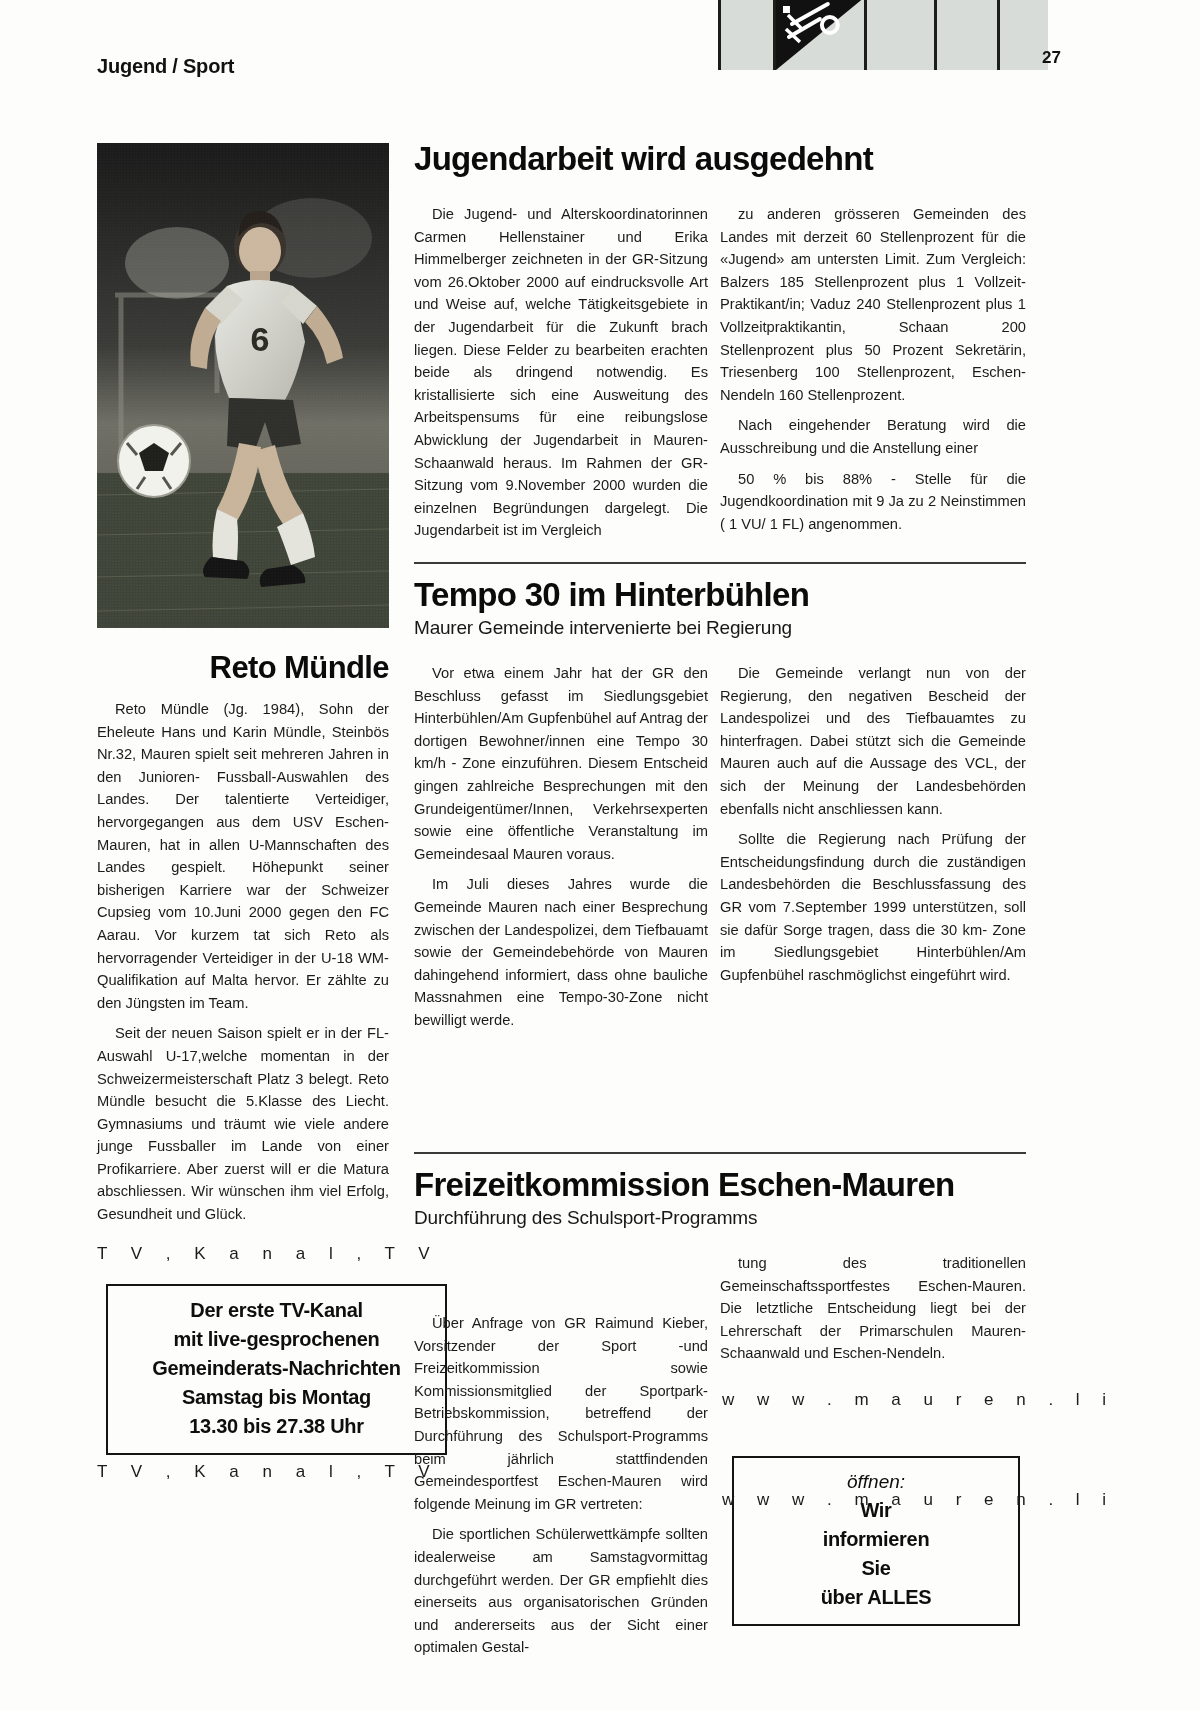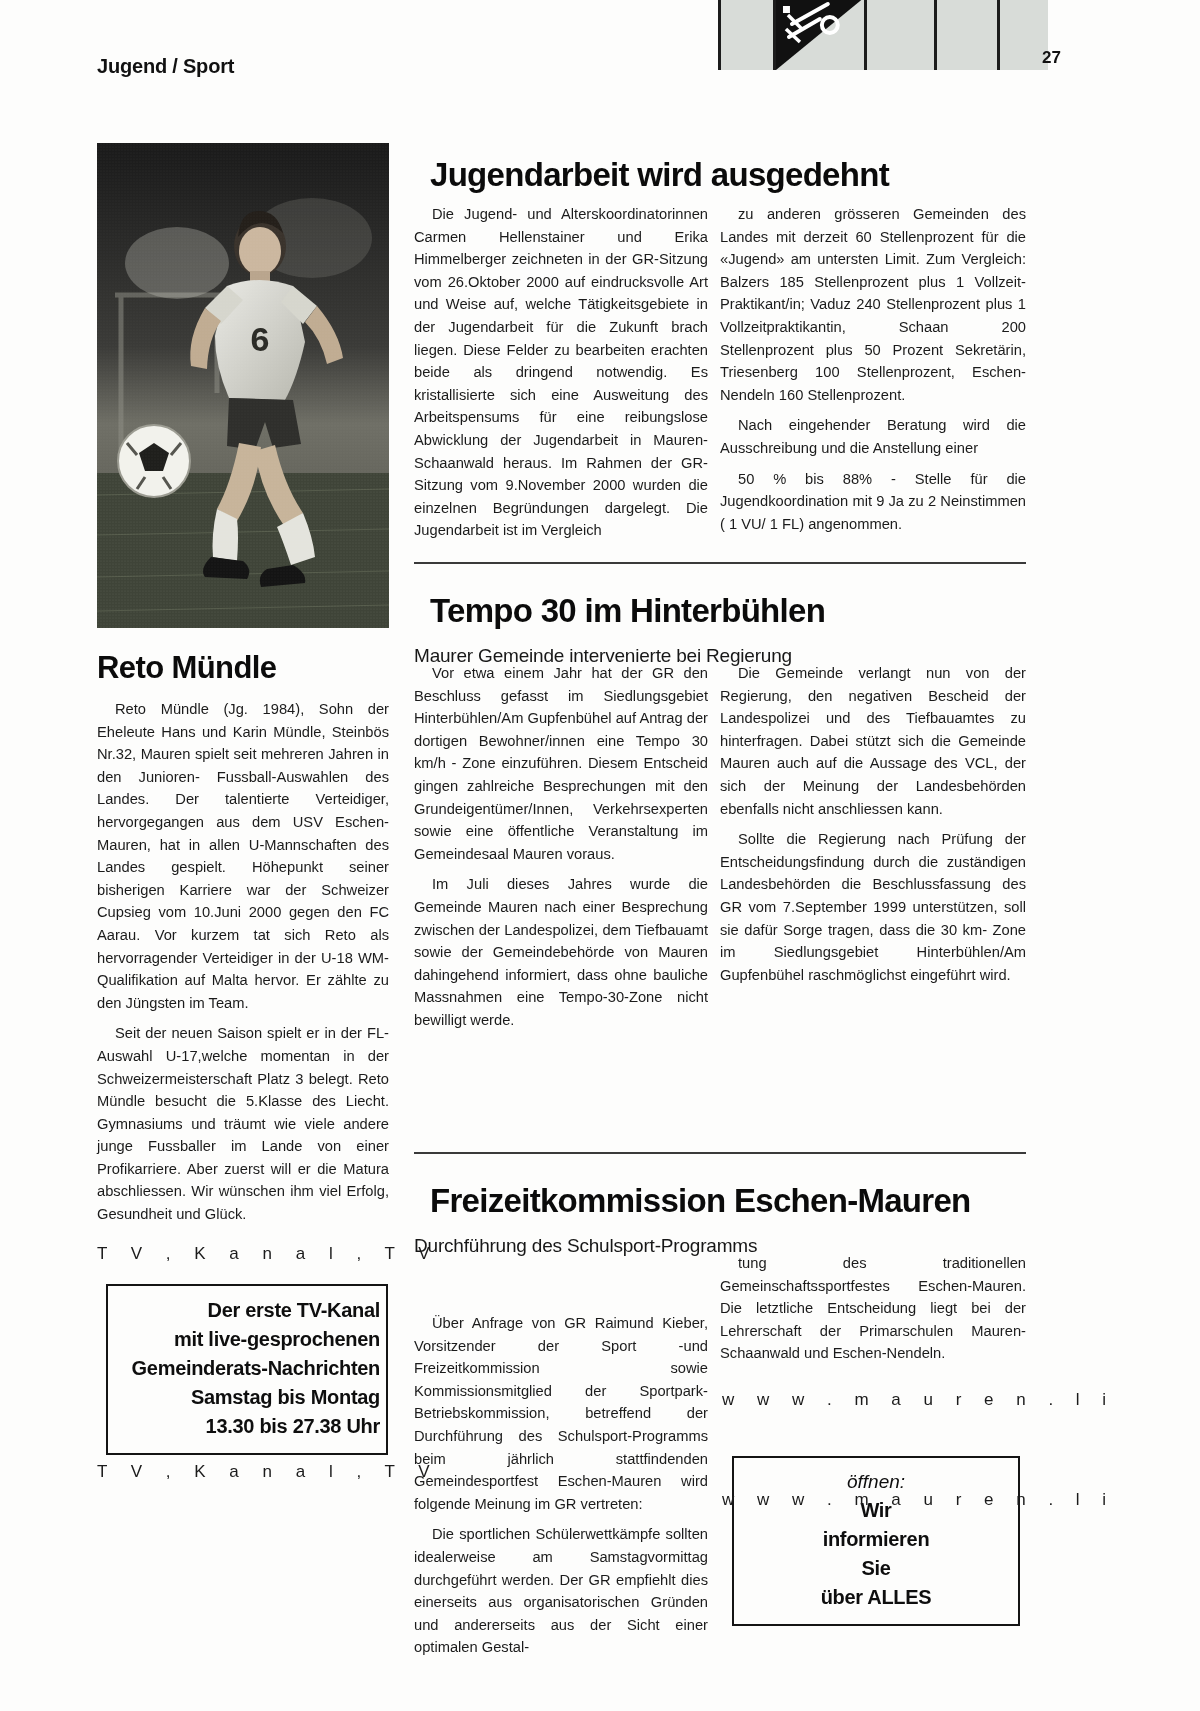--- a/index.html
+++ b/index.html
@@ -84,40 +84,41 @@
     left: 97px;
     top: 143px;
     width: 292px;
     height: 485px;
     overflow: hidden;
     background: #2a2a2a;
   }
   .photo svg { display: block; }
 
   h1.headline {
-    margin: 16px;
+    margin: 0;
     font-size: 33px;
     font-weight: bold;
     letter-spacing: -0.7px;
     line-height: 1.05;
     color: #0b0b0b;
   }
   h2.subhead {
     margin: 4px 0 0 0;
     font-size: 19px;
     font-weight: normal;
     letter-spacing: -0.2px;
     color: #171717;
   }
   h2.namehead {
     margin: 0;
     font-size: 31px;
     font-weight: bold;
     letter-spacing: -0.6px;
     color: #0b0b0b;
+    text-align: right;
   }
 
   p.body {
     margin: 0 0 0 0;
     font-size: 14.7px;
     line-height: 22.6px;
     text-align: justify;
     text-justify: inter-word;
     text-indent: 18px;
     color: #1b1b1b;
@@ -292,21 +293,21 @@
     <h2 class="namehead">Reto Mündle</h2>
   </div>
 
   <div class="col" style="left:97px; top:698px; width:292px;">
     <p class="body">Reto Mündle (Jg. 1984), Sohn der Eheleute Hans und Karin Mündle, Steinbös Nr.32, Mauren spielt seit mehreren Jahren in den Junioren- Fussball-Auswahlen des Landes. Der talentierte Verteidiger, hervorgegangen aus dem USV Eschen-Mauren, hat in allen U-Mannschaften des Landes gespielt. Höhepunkt seiner bisherigen Karriere war der Schweizer Cupsieg vom 10.Juni 2000 gegen den FC Aarau. Vor kurzem tat sich Reto als hervorragender Verteidiger in der U-18 WM-Qualifikation auf Malta hervor. Er zählte zu den Jüngsten im Team.</p>
     <p class="body">Seit der neuen Saison spielt er in der FL- Auswahl U-17,welche momentan in der Schweizermeisterschaft Platz 3 belegt. Reto Mündle besucht die 5.Klasse des Liecht. Gymnasiums und träumt wie viele andere junge Fussballer im Lande von einer Profikarriere. Aber zuerst will er die Matura abschliessen. Wir wünschen ihm viel Erfolg, Gesundheit und Glück.</p>
   </div>
 
   <div class="spaced center" style="position:absolute; left:97px; top:1244px; width:296px;">T V ,    K a n a l ,    T V</div>
 
-  <div class="adbox" style="position:absolute; left:106px; top:1284px; width:282px;text-align:right;">
+  <div class="adbox" style="position:absolute; left:106px; top:1284px; width:341px;">
     <div class="line">Der erste TV-Kanal</div>
     <div class="line">mit live-gesprochenen</div>
     <div class="line">Gemeinderats-Nachrichten</div>
     <div class="line">Samstag bis Montag</div>
     <div class="line">13.30 bis 27.38 Uhr</div>
   </div>
 
   <div class="spaced center" style="position:absolute; left:97px; top:1462px; width:296px;">T V ,    K a n a l ,    T V</div>
 
   <div class="col" style="left:414px; top:578px; width:612px;">

